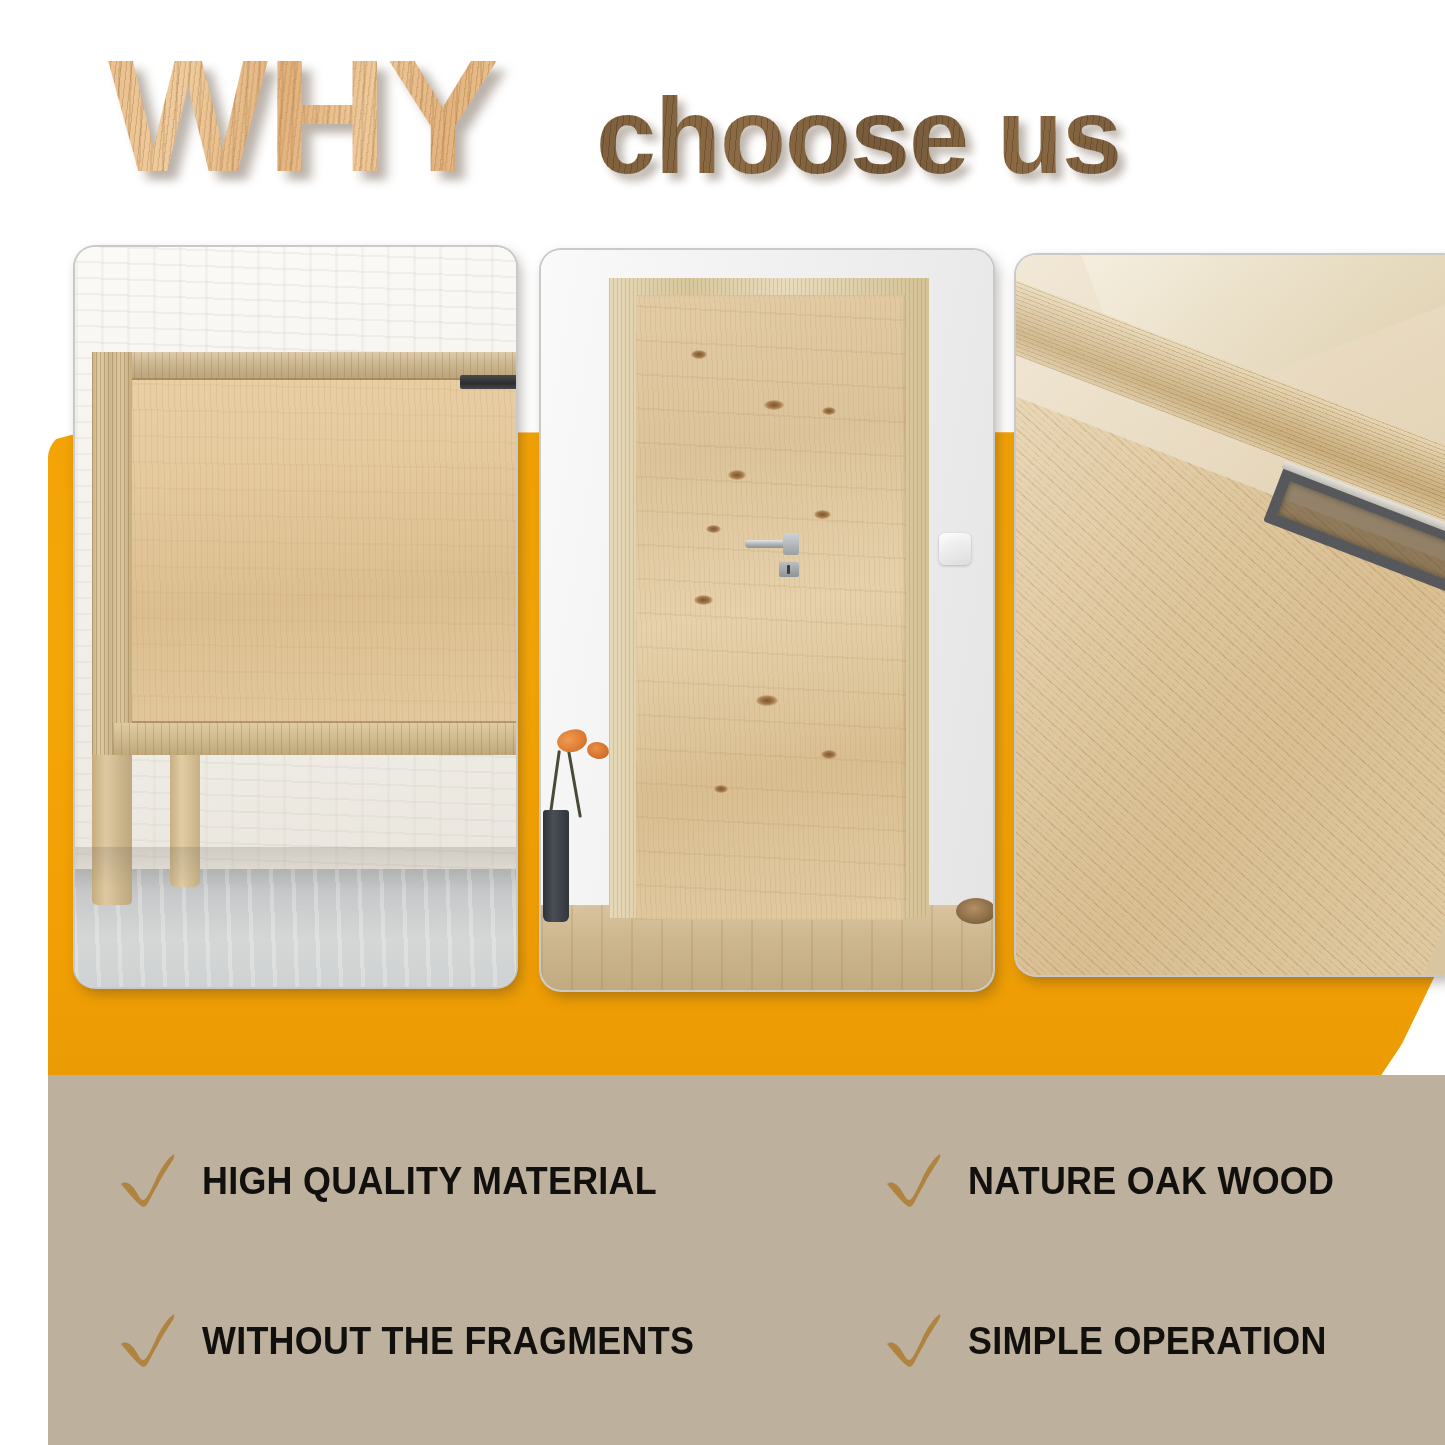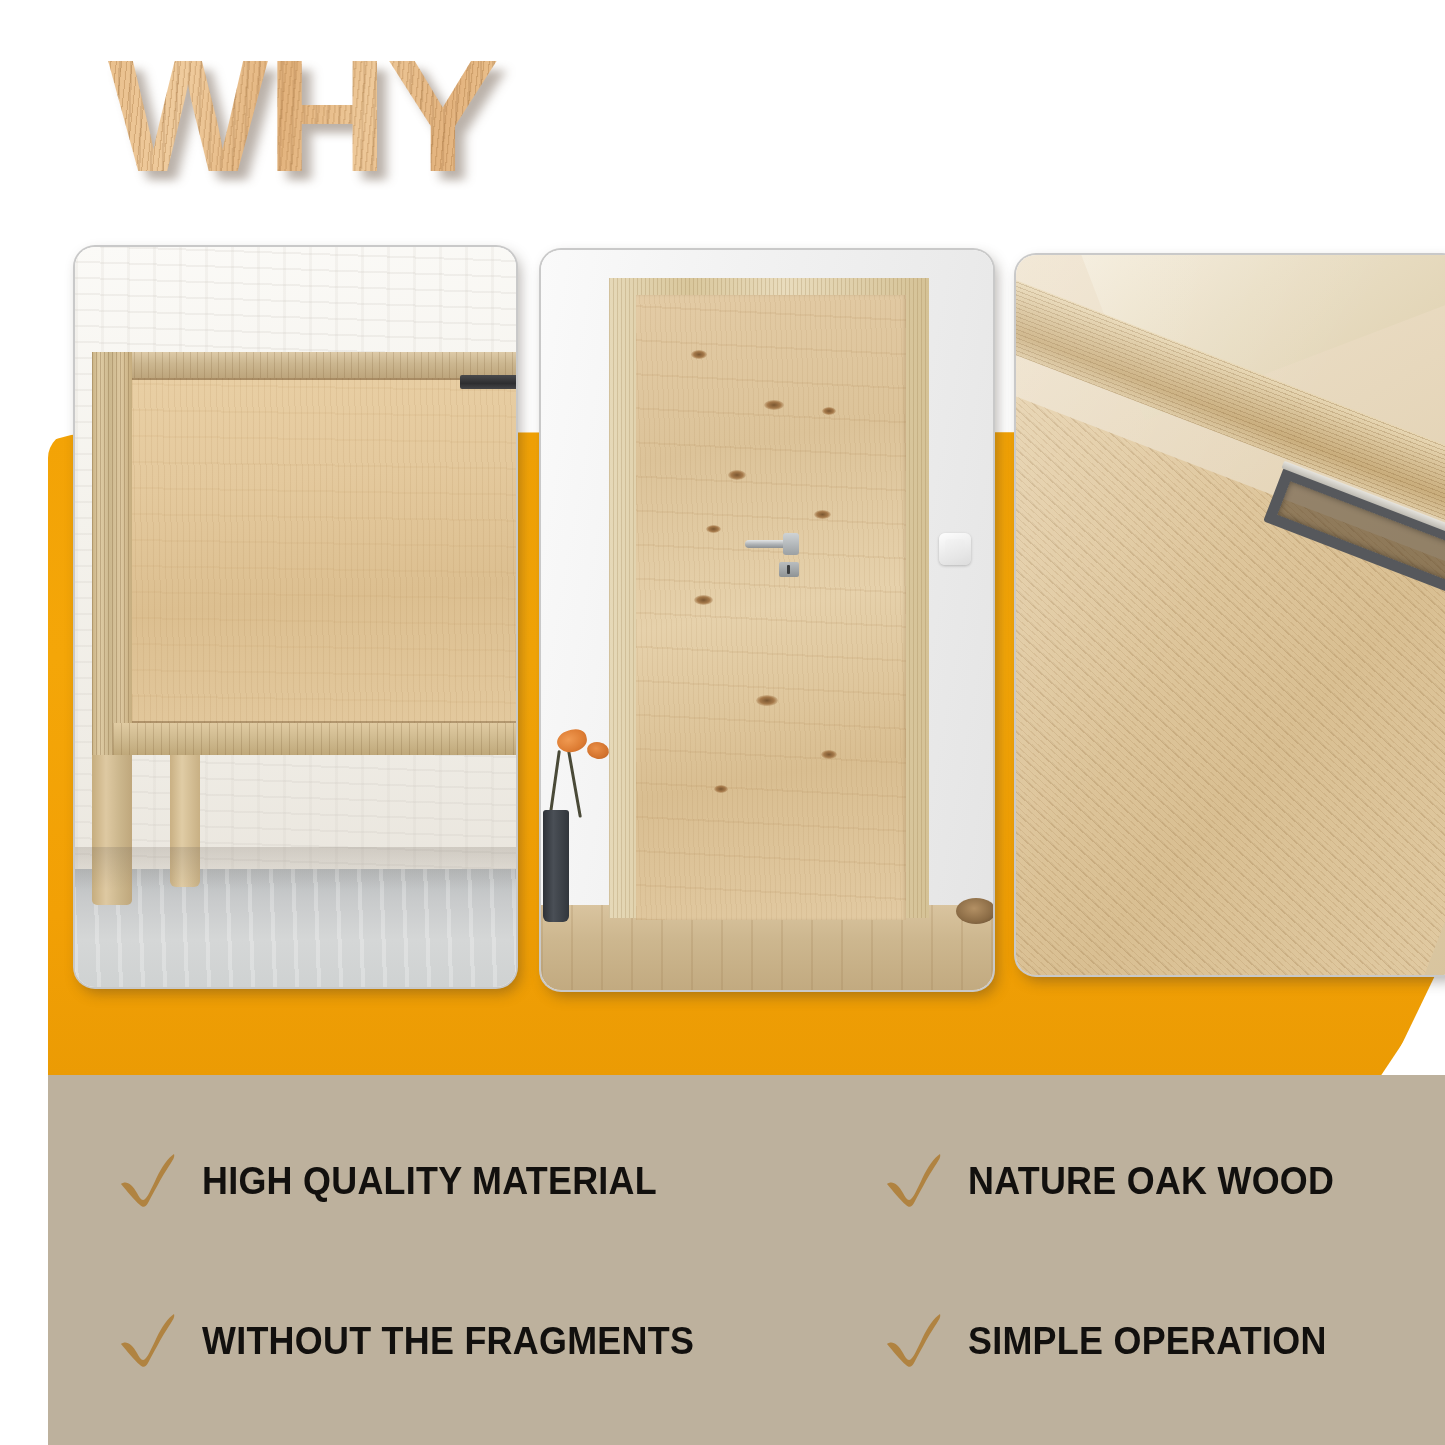--- a/index.html
+++ b/index.html
@@ -273,20 +273,21 @@
     transform:scaleX(0.92); transform-origin:left center;
   }
 </style>
 </head>
 <body>
 
 <div class="canvas">
 
   <div class="header">
     <div class="hdr-why">WHY</div>
+    <div class="hdr-choose">choose us</div>
   </div>
 
   <div class="orange-band"></div>
   <div class="orange-notch"></div>
   <div class="orange-notch2"></div>
 
   <div class="card" id="card1">
     <div class="card-inner">
       <div class="p1-wall"></div>
       <div class="p1-floor"></div>

